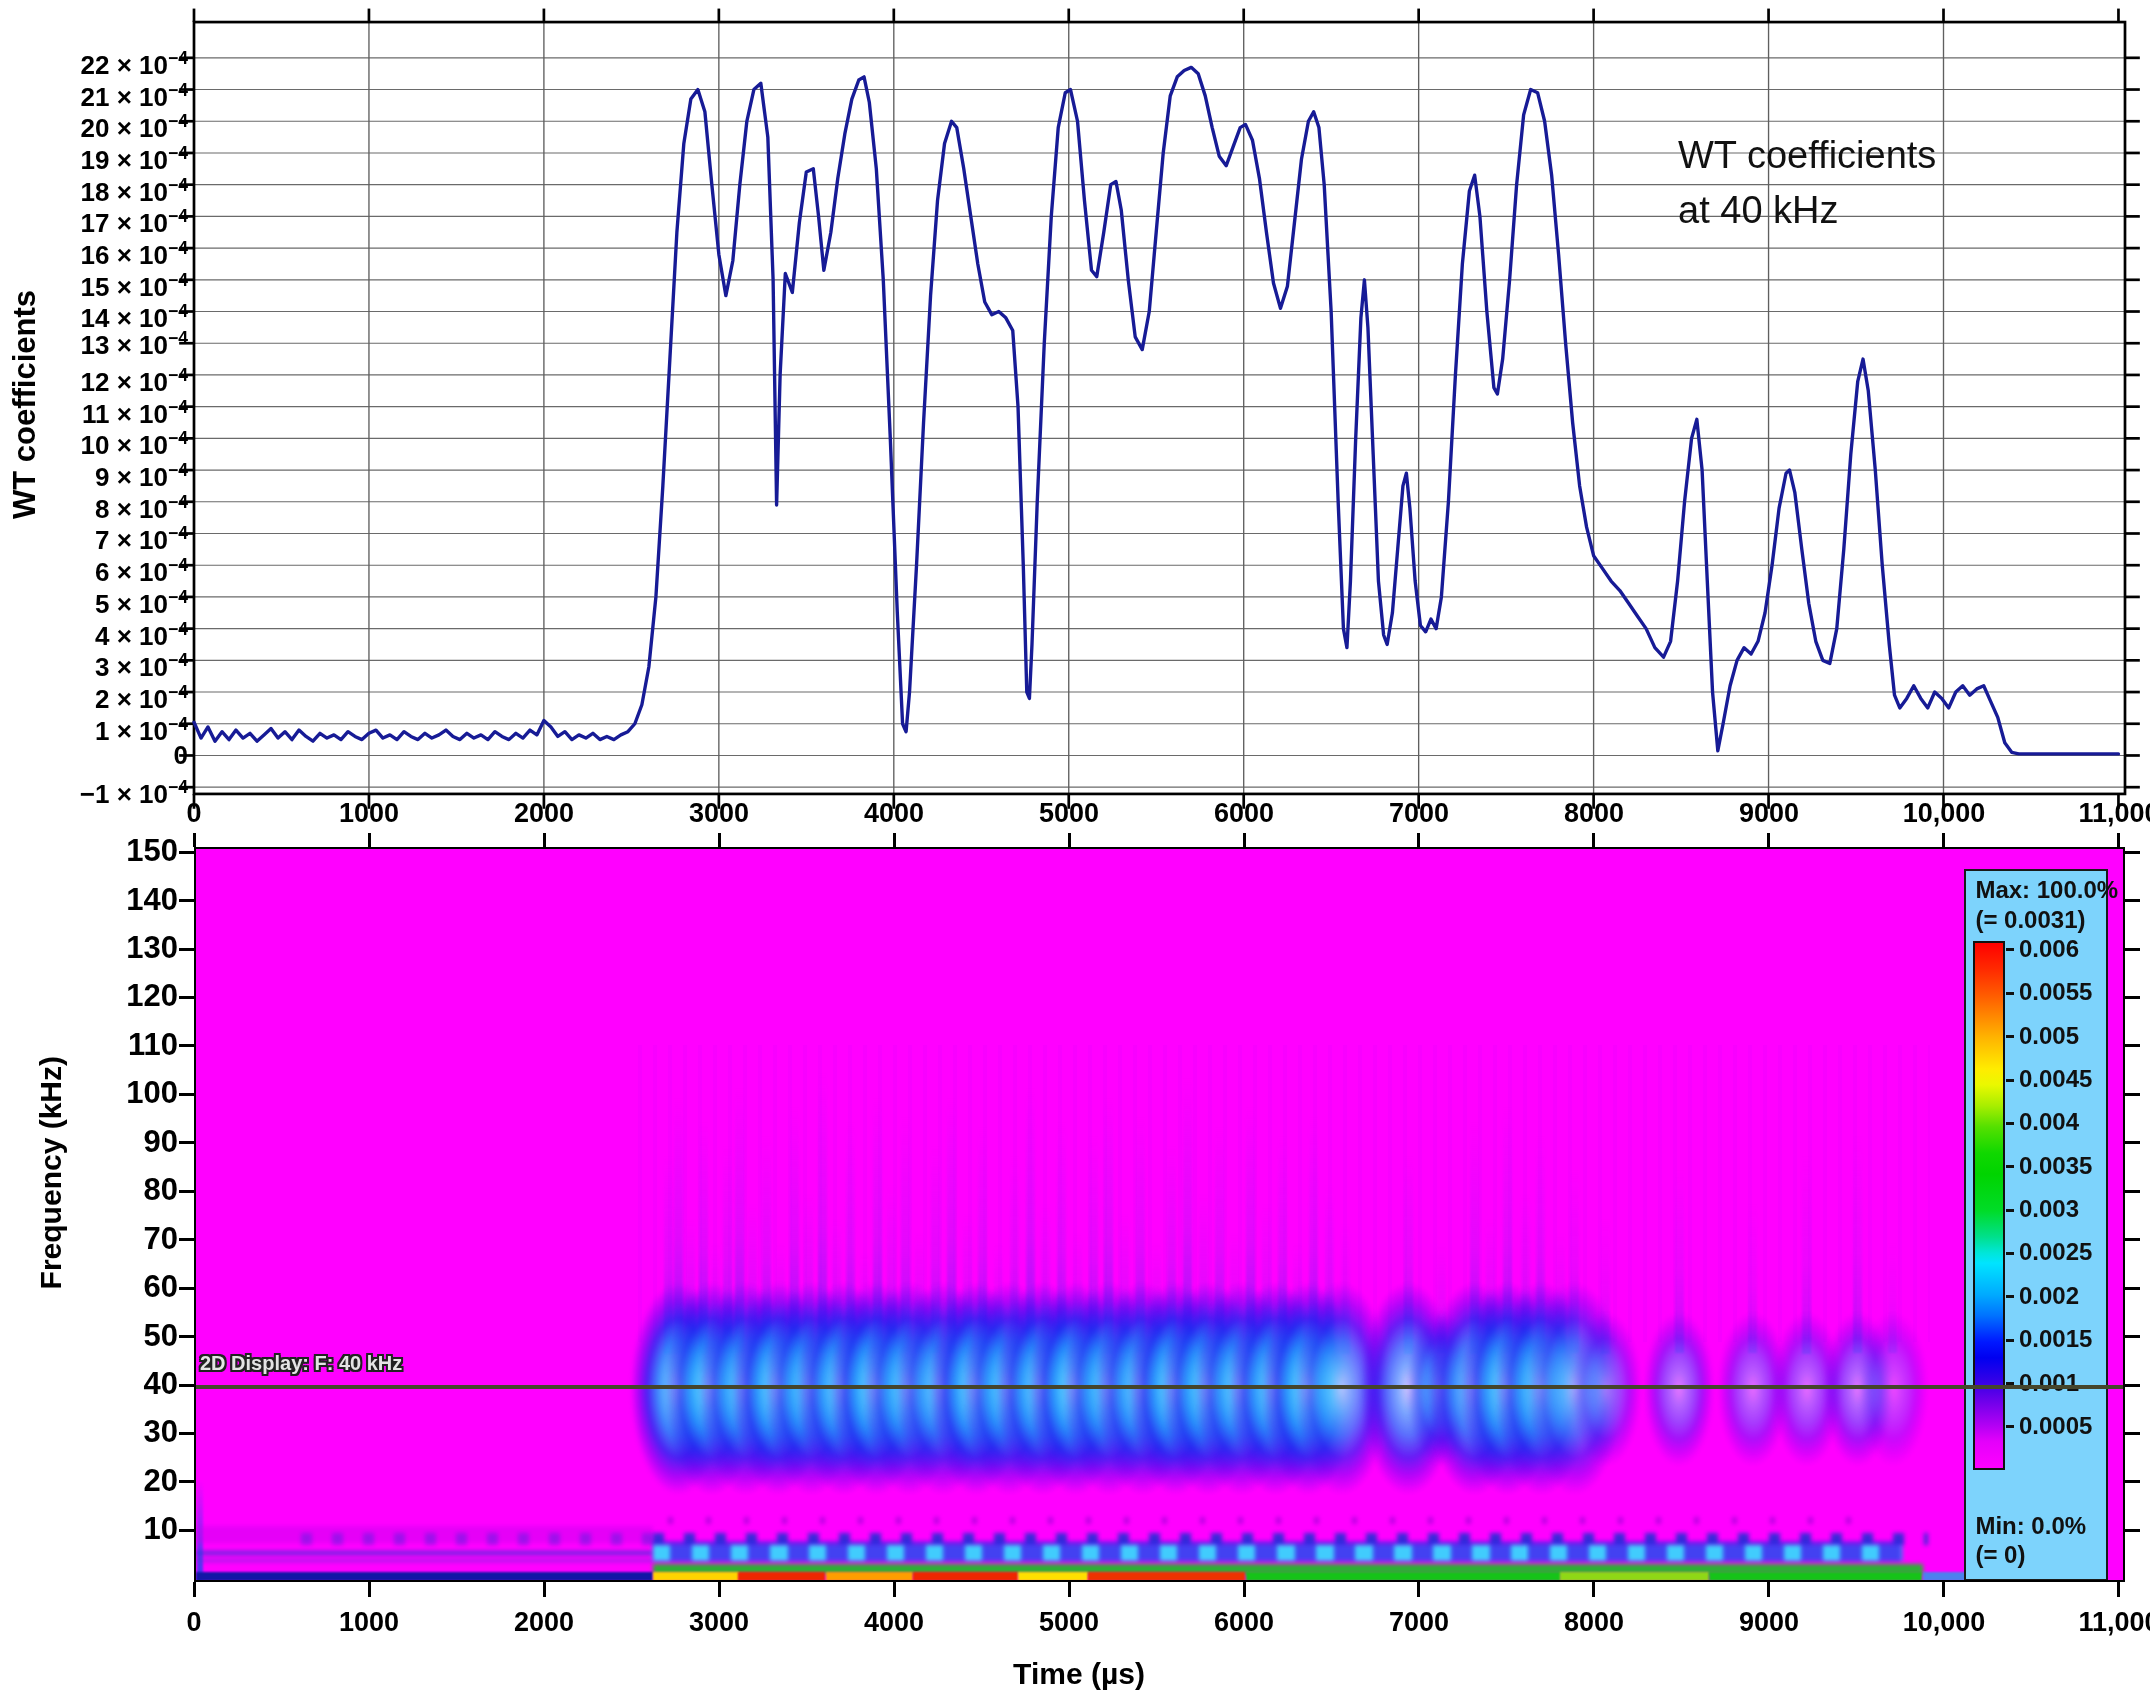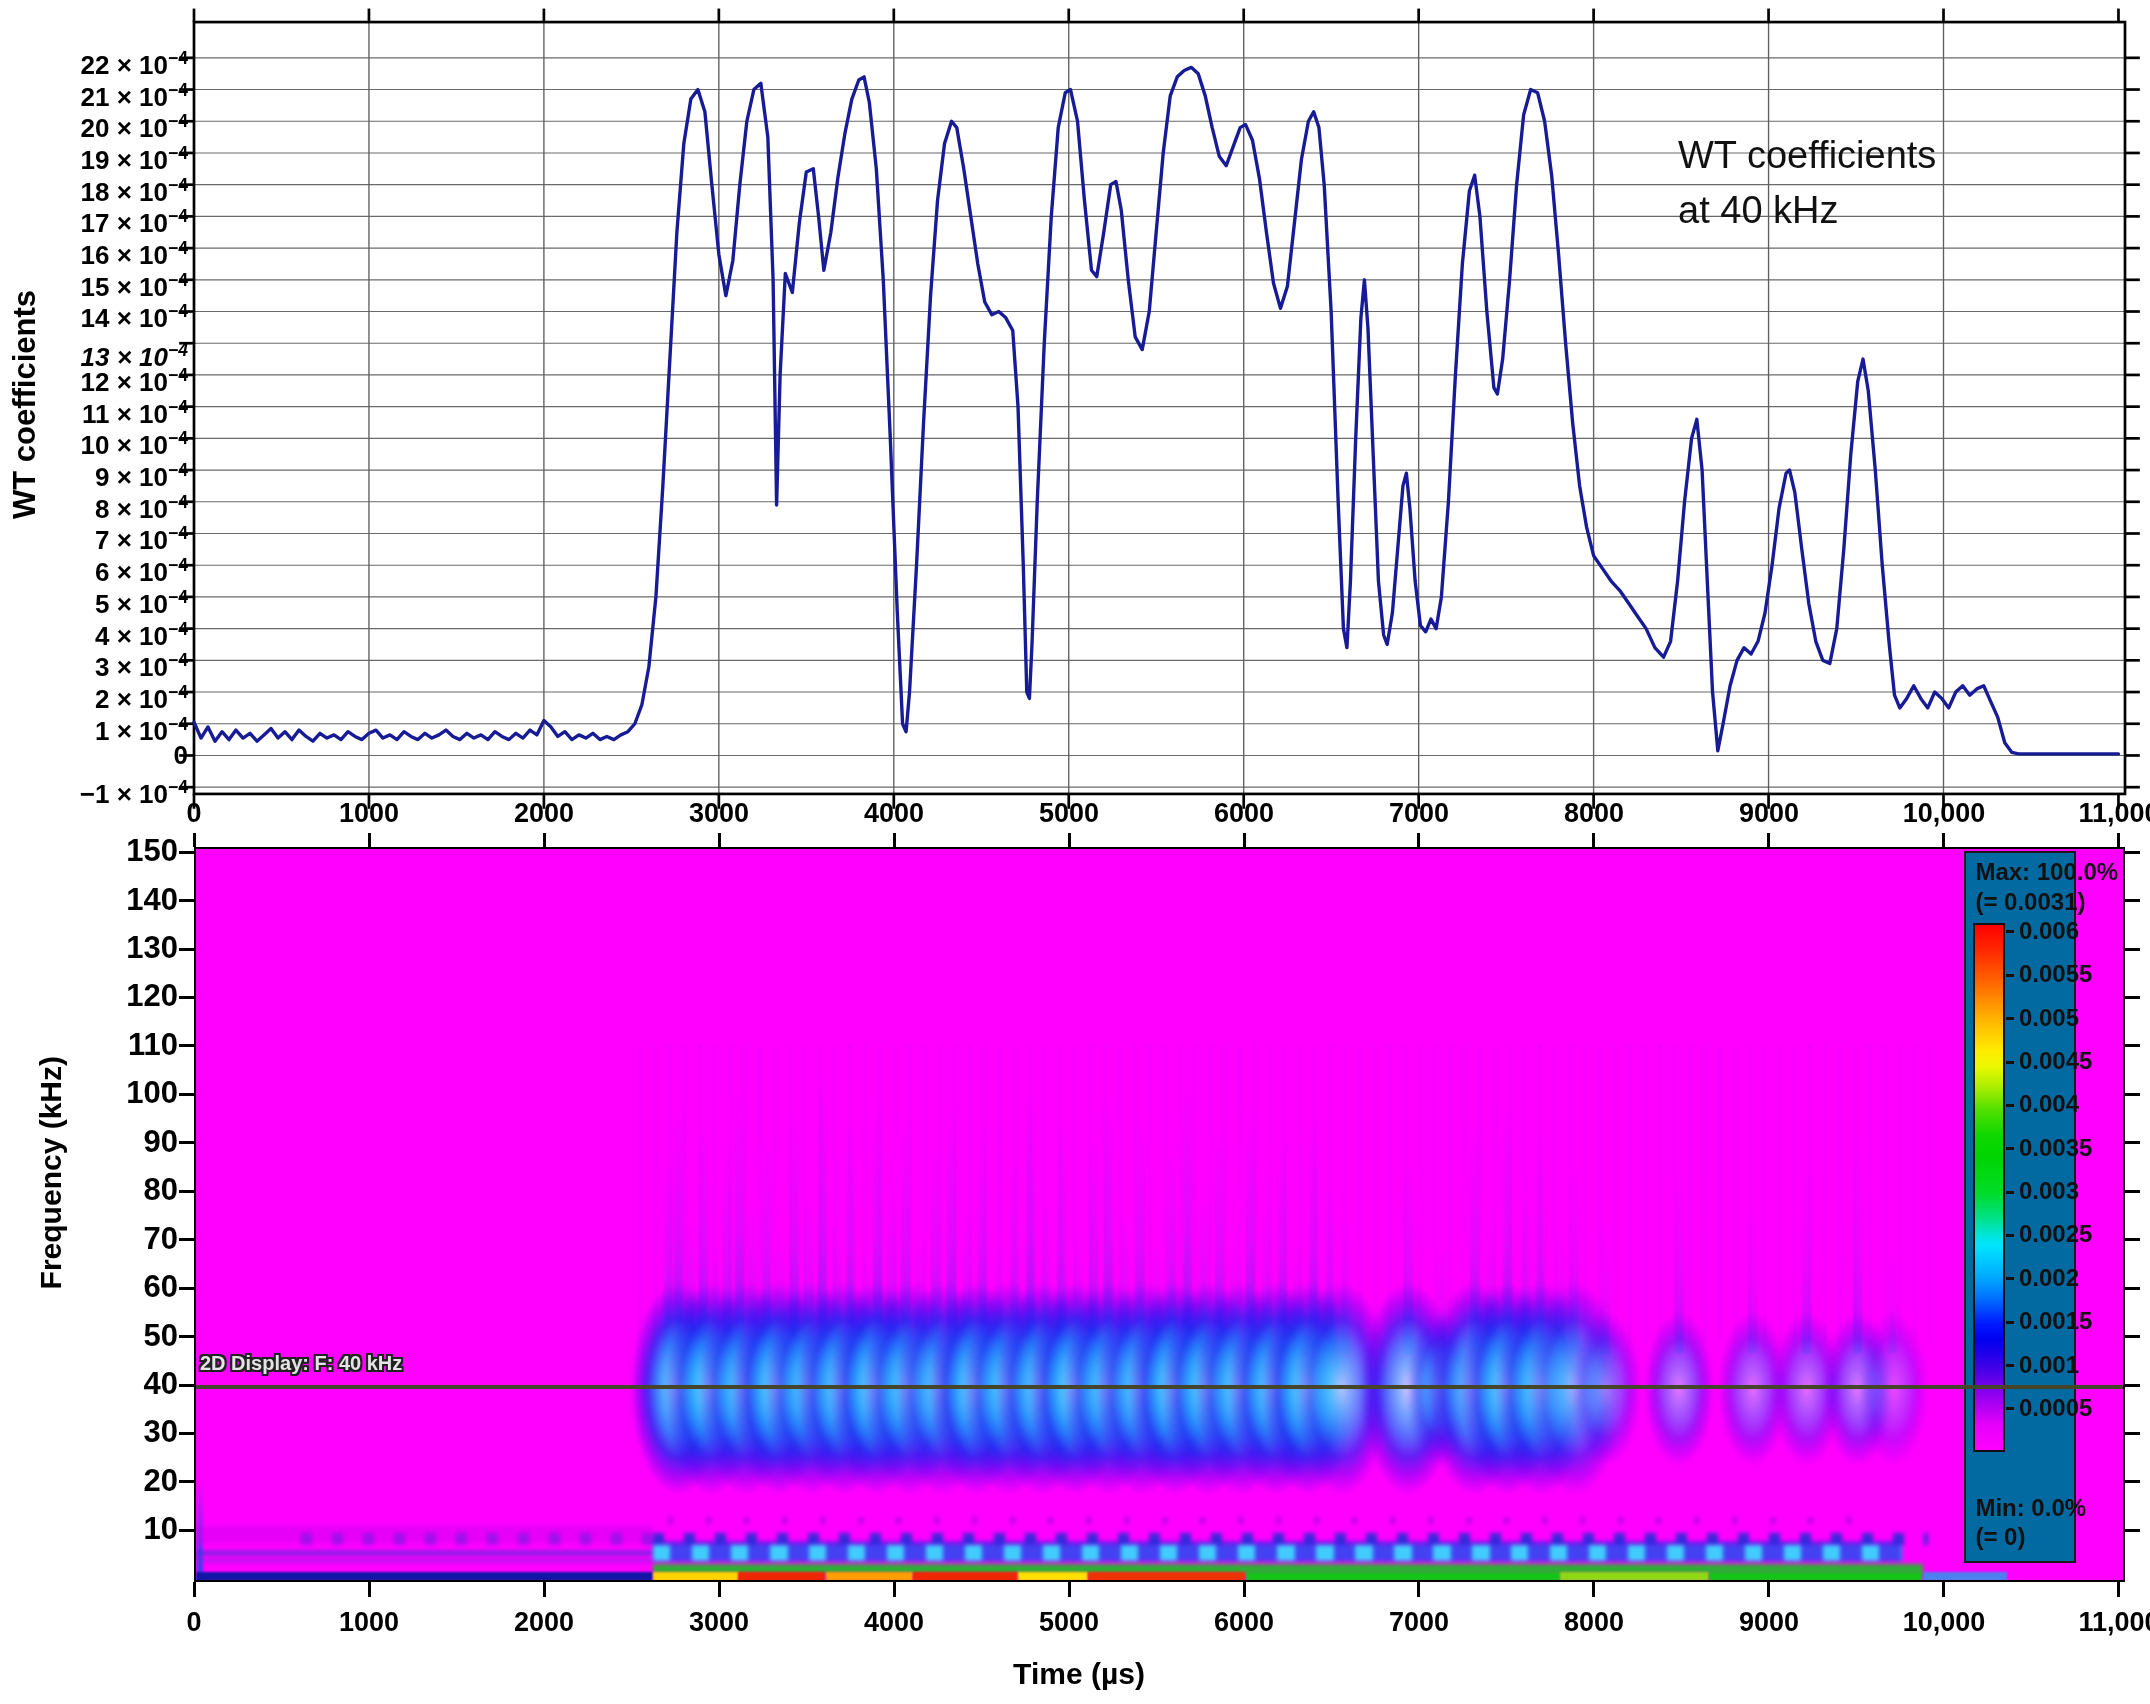--- a/index.html
+++ b/index.html
@@ -39,21 +39,21 @@
   #edge-smear{position:absolute;left:1.3px;top:631px;width:6px;height:101px;filter:blur(1.3px);
     background:linear-gradient(to bottom,rgba(0,60,255,0),rgba(25,70,242,0.85));}
   #cursor-line{position:absolute;left:0;width:100%;height:4px;background:#45452c;z-index:60;}
   #cursor-label{
     position:absolute;left:4px;font-size:20px;font-weight:bold;color:#e4e4e4;z-index:70;white-space:nowrap;
     text-shadow:2px 2px 0 #222,-2px -2px 0 #222,2px -2px 0 #222,-2px 2px 0 #222,0 2px 0 #222,0 -2px 0 #222,2px 0 0 #222,-2px 0 0 #222;
   }
   #spec-title{position:absolute;left:80px;top:100px;font-size:43px;font-weight:bold;color:#fff;z-index:80;white-space:nowrap;}
   
   #legend{
-    position:absolute;left:1768px;top:2px;width:112px;height:712px;background:#0369a1;
+    position:absolute;left:1768px;top:20px;width:144px;height:712px;background:#7dd3fc;
     border:2.7px solid #1a1a1a;box-sizing:border-box;z-index:50;font-weight:bold;color:#111;
   }
   .leg-txt{position:absolute;font-size:24px;white-space:nowrap;line-height:30px;}
   #cbar{position:absolute;left:6.7px;top:70px;width:32px;height:529px;border:2px solid #111;box-sizing:border-box;
     background:linear-gradient(to bottom,
       #ff0000 0%,#ff2a00 5%,#ff5c00 10%,#ffb400 18%,#ffec00 24%,#eaf800 27%,
       #a8ee00 31%,#55e000 35%,#10d800 40%,#00d400 44%,#00dc28 51%,#00e08c 56%,
       #00e6d8 59%,#00e4ff 61%,#00aaff 67%,#0072ff 71%,#0018ff 76%,#0000f0 79%,
       #3c00e6 84%,#6a00ea 87%,#b400f4 92%,#e400fb 95%,#ff00ff 100%);}
   .cbar-tick{position:absolute;width:8px;height:3.4px;background:#111;left:40px;}
@@ -180,21 +180,21 @@
   <div id="top-ylabels">
       <div class="ylab-top" style="left: 19px; top: 42px;">22 × 10<sup>−4</sup></div>
       <div class="ylab-top" style="left: 19px; top: 74px;">21 × 10<sup>−4</sup></div>
       <div class="ylab-top" style="left: 19px; top: 105px;">20 × 10<sup>−4</sup></div>
       <div class="ylab-top" style="left: 19px; top: 137px;">19 × 10<sup>−4</sup></div>
       <div class="ylab-top" style="left: 19px; top: 169px;">18 × 10<sup>−4</sup></div>
       <div class="ylab-top" style="left: 19px; top: 200px;">17 × 10<sup>−4</sup></div>
       <div class="ylab-top" style="left: 19px; top: 232px;">16 × 10<sup>−4</sup></div>
       <div class="ylab-top" style="left: 19px; top: 264px;">15 × 10<sup>−4</sup></div>
       <div class="ylab-top" style="left: 19px; top: 295px;">14 × 10<sup>−4</sup></div>
-      <div class="ylab-top" style="left: 19px; top: 334px; font-style: italic;">13 × 10<sup>−4</sup></div>
+      <div class="ylab-top" style="left: 19px; top: 322px;">13 × 10<sup>−4</sup></div>
       <div class="ylab-top" style="left: 19px; top: 359px;">12 × 10<sup>−4</sup></div>
       <div class="ylab-top" style="left: 19px; top: 391px;">11 × 10<sup>−4</sup></div>
       <div class="ylab-top" style="left: 19px; top: 422px;">10 × 10<sup>−4</sup></div>
       <div class="ylab-top" style="left: 19px; top: 454px;">9 × 10<sup>−4</sup></div>
       <div class="ylab-top" style="left: 19px; top: 486px;">8 × 10<sup>−4</sup></div>
       <div class="ylab-top" style="left: 19px; top: 517px;">7 × 10<sup>−4</sup></div>
       <div class="ylab-top" style="left: 19px; top: 549px;">6 × 10<sup>−4</sup></div>
       <div class="ylab-top" style="left: 19px; top: 581px;">5 × 10<sup>−4</sup></div>
       <div class="ylab-top" style="left: 19px; top: 613px;">4 × 10<sup>−4</sup></div>
       <div class="ylab-top" style="left: 19px; top: 644px;">3 × 10<sup>−4</sup></div>

